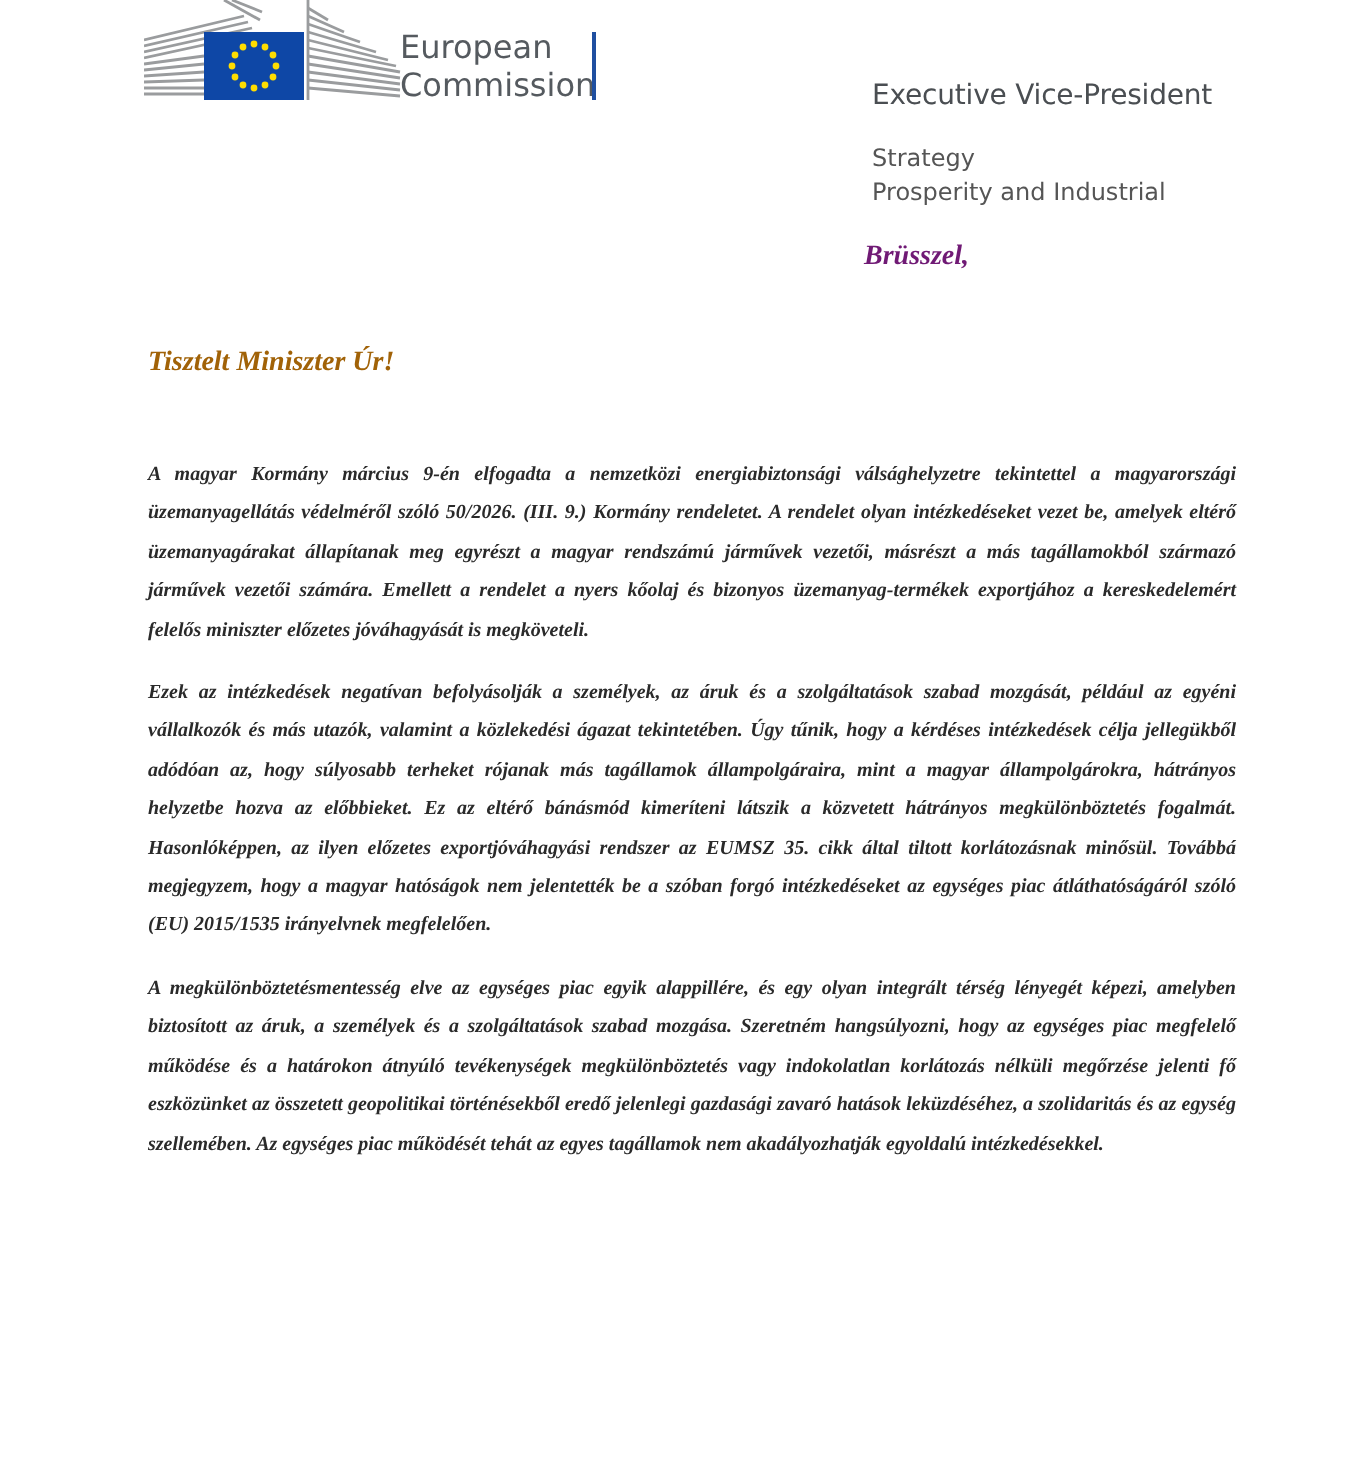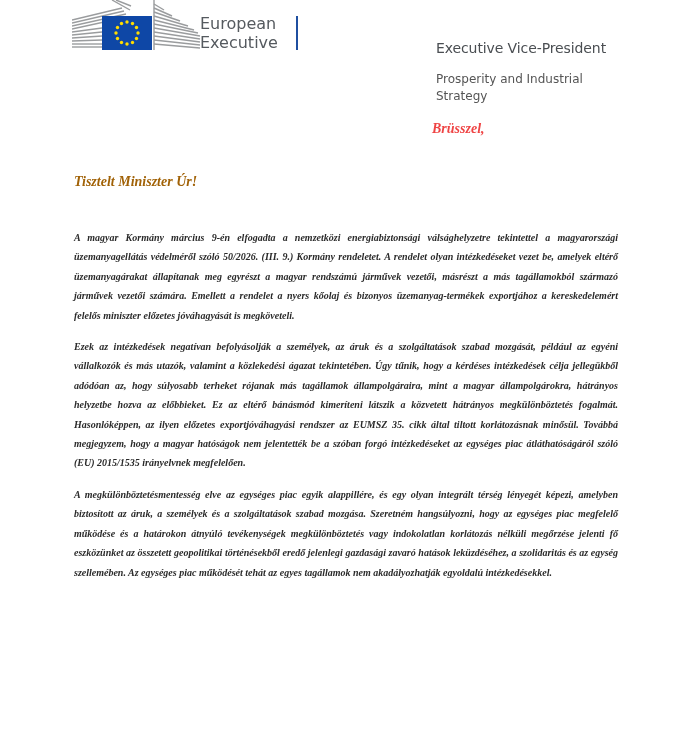--- a/index.html
+++ b/index.html
@@ -7,21 +7,21 @@
   .logo { position:absolute; left:72px; top:0; width:232px; height:52px; }
   .building { position:absolute; top:0; height:50px; }
   .building-left { left:0; width:60px; }
   .building-right { left:80px; width:50px; }
   .flag { position:absolute; left:30px; top:16px; width:50px; height:34px; background:#0e47a6; }
   .brand-text { position:absolute; left:128px; top:14px; font-family:"DejaVu Sans", sans-serif; font-size:16px; line-height:19px; color:#555a5f; }
   .brand-bar { position:absolute; left:224px; top:16px; width:2px; height:34px; background:#1f4fa0; }
   .dept { position:absolute; left:436px; top:14px; font-family:"DejaVu Sans", sans-serif; color:#4a4e52; }
   .dept-title { font-size:14px; font-weight:normal; letter-spacing:-0.1px;margin-top:26px; }
   .dept-sub { margin-top:15px; font-size:12px; line-height:17px; color:#555; }
-  .city { position:absolute; left:432px; top:121px; font-family:"Liberation Serif", serif; font-style:italic; font-weight:bold; font-size:14px; color:#ef4444; }
+  .city { position:absolute; left:432px; top:121px; font-family:"Liberation Serif", serif; font-style:italic; font-weight:bold; font-size:14px; color:#701a75; }
   .salutation { position:absolute; left:74px; top:174px; font-family:"Liberation Serif", serif; font-style:italic; font-weight:bold; font-size:14px; color:#a16207; }
   .body-text { position:absolute; left:74px; top:228px; width:544px; font-family:"Liberation Serif", serif; font-style:italic; font-weight:bold; font-size:10px; line-height:19.4px; color:#2a2a2a; text-align:justify; }
   .body-text p { margin:0 0 12px 0; }
 </style>
 </head>
 <body>
 
 <div class="logo">
   <svg class="building building-left" viewBox="0 0 60 50">
     <g stroke="#9a9c9e" stroke-width="1.4">
@@ -68,30 +68,30 @@
         <line x1="2" y1="24" x2="46" y2="33"></line>
       <line x1="2" y1="28" x2="48" y2="36"></line>
         <line x1="2" y1="32" x2="48" y2="39"></line>
       <line x1="2" y1="36" x2="48" y2="42"></line>
         <line x1="2" y1="40" x2="48" y2="45"></line>
       <line x1="2" y1="44" x2="48" y2="48"></line>
     </g>
   </svg>
   <div class="brand-text">
     <div>European</div>
-    <div>Executive</div>
+    <div>Commission</div>
   </div>
   <div class="brand-bar"></div>
 </div>
 
 <div class="dept">
   <div class="dept-title">Executive Vice-President</div>
   <div class="dept-sub">
+    <div>Strategy</div>
     <div>Prosperity and Industrial</div>
-    <div>Strategy</div>
   </div>
 </div>
 
 <div class="city">Brüsszel,</div>
 
 <div class="salutation">Tisztelt Miniszter Úr!</div>
 
 <div class="body-text">
   <p>A magyar Kormány március 9-én elfogadta a nemzetközi energiabiztonsági válsághelyzetre tekintettel a magyarországi üzemanyagellátás védelméről szóló 50/2026. (III. 9.) Kormány rendeletet. A rendelet olyan intézkedéseket vezet be, amelyek eltérő üzemanyagárakat állapítanak meg egyrészt a magyar rendszámú járművek vezetői, másrészt a más tagállamokból származó járművek vezetői számára. Emellett a rendelet a nyers kőolaj és bizonyos üzemanyag-termékek exportjához a kereskedelemért felelős miniszter előzetes jóváhagyását is megköveteli.</p>
   <p>Ezek az intézkedések negatívan befolyásolják a személyek, az áruk és a szolgáltatások szabad mozgását, például az egyéni vállalkozók és más utazók, valamint a közlekedési ágazat tekintetében. Úgy tűnik, hogy a kérdéses intézkedések célja jellegükből adódóan az, hogy súlyosabb terheket rójanak más tagállamok állampolgáraira, mint a magyar állampolgárokra, hátrányos helyzetbe hozva az előbbieket. Ez az eltérő bánásmód kimeríteni látszik a közvetett hátrányos megkülönböztetés fogalmát. Hasonlóképpen, az ilyen előzetes exportjóváhagyási rendszer az EUMSZ 35. cikk által tiltott korlátozásnak minősül. Továbbá megjegyzem, hogy a magyar hatóságok nem jelentették be a szóban forgó intézkedéseket az egységes piac átláthatóságáról szóló (EU) 2015/1535 irányelvnek megfelelően.</p>

